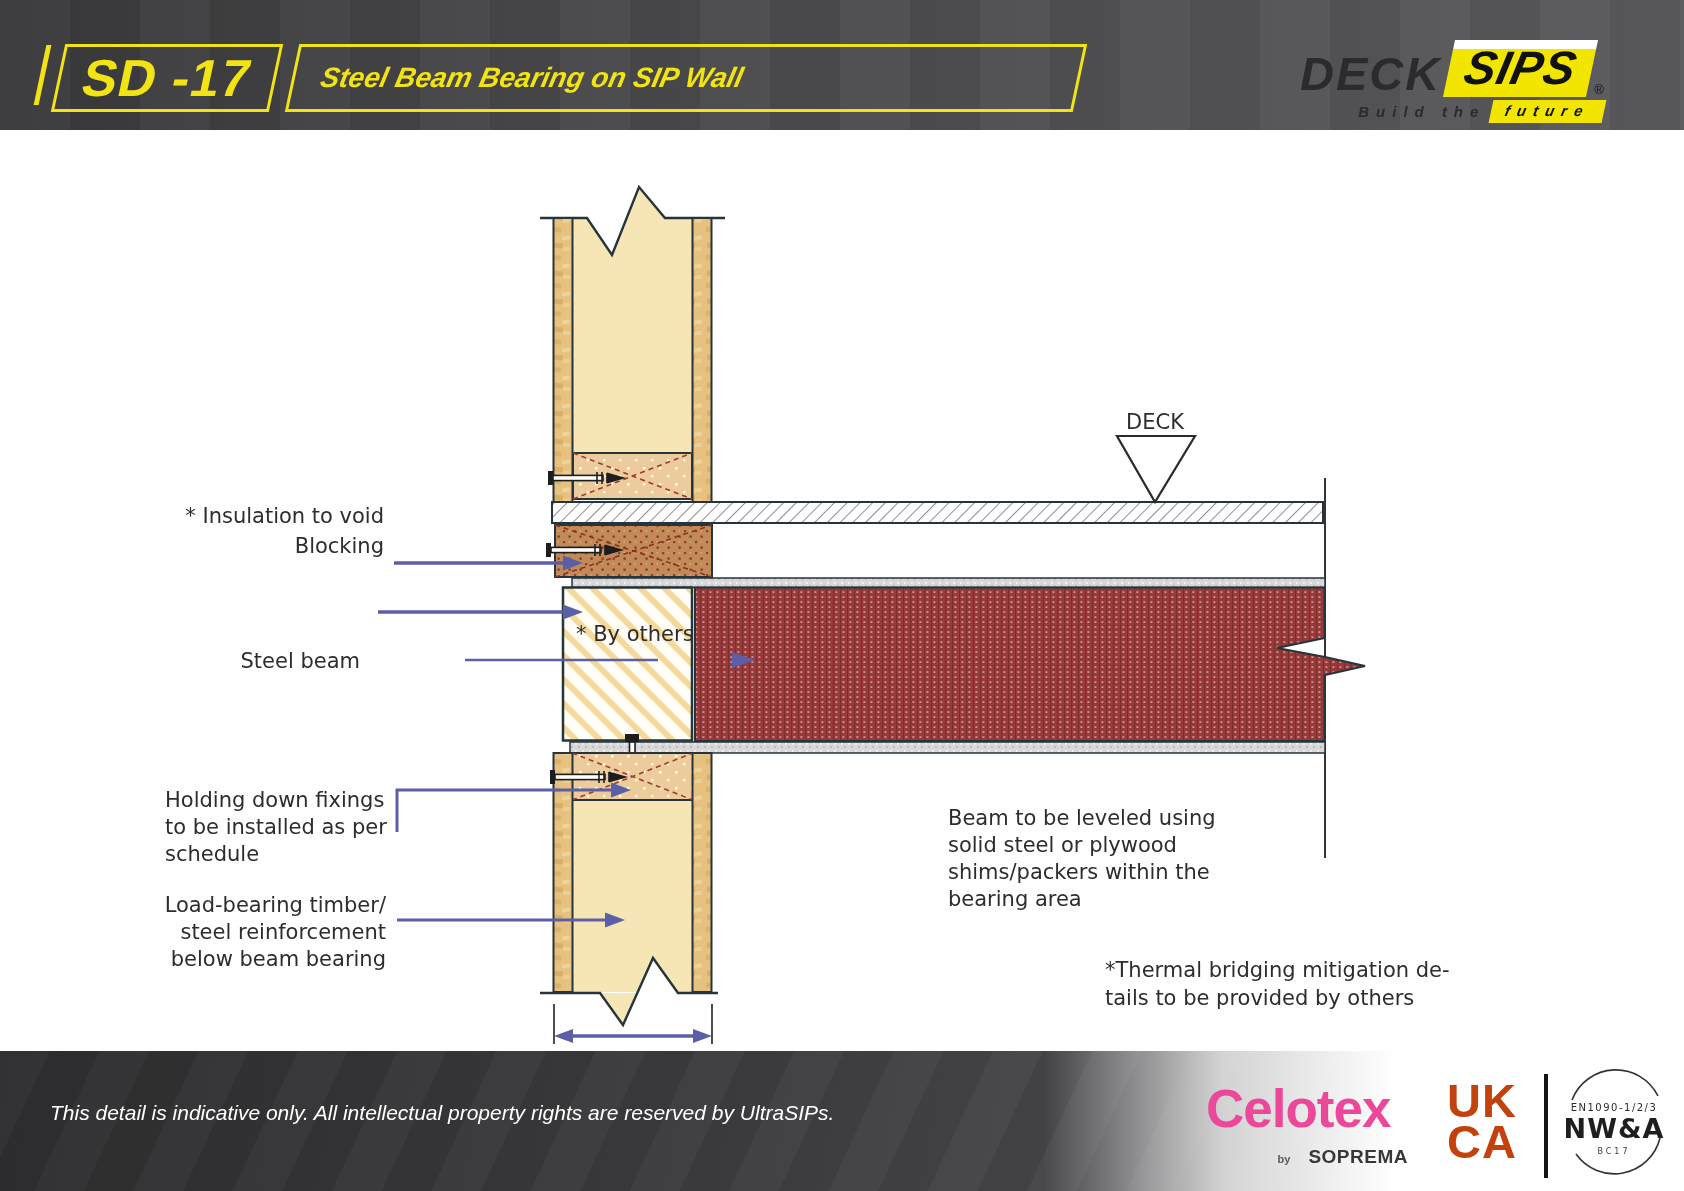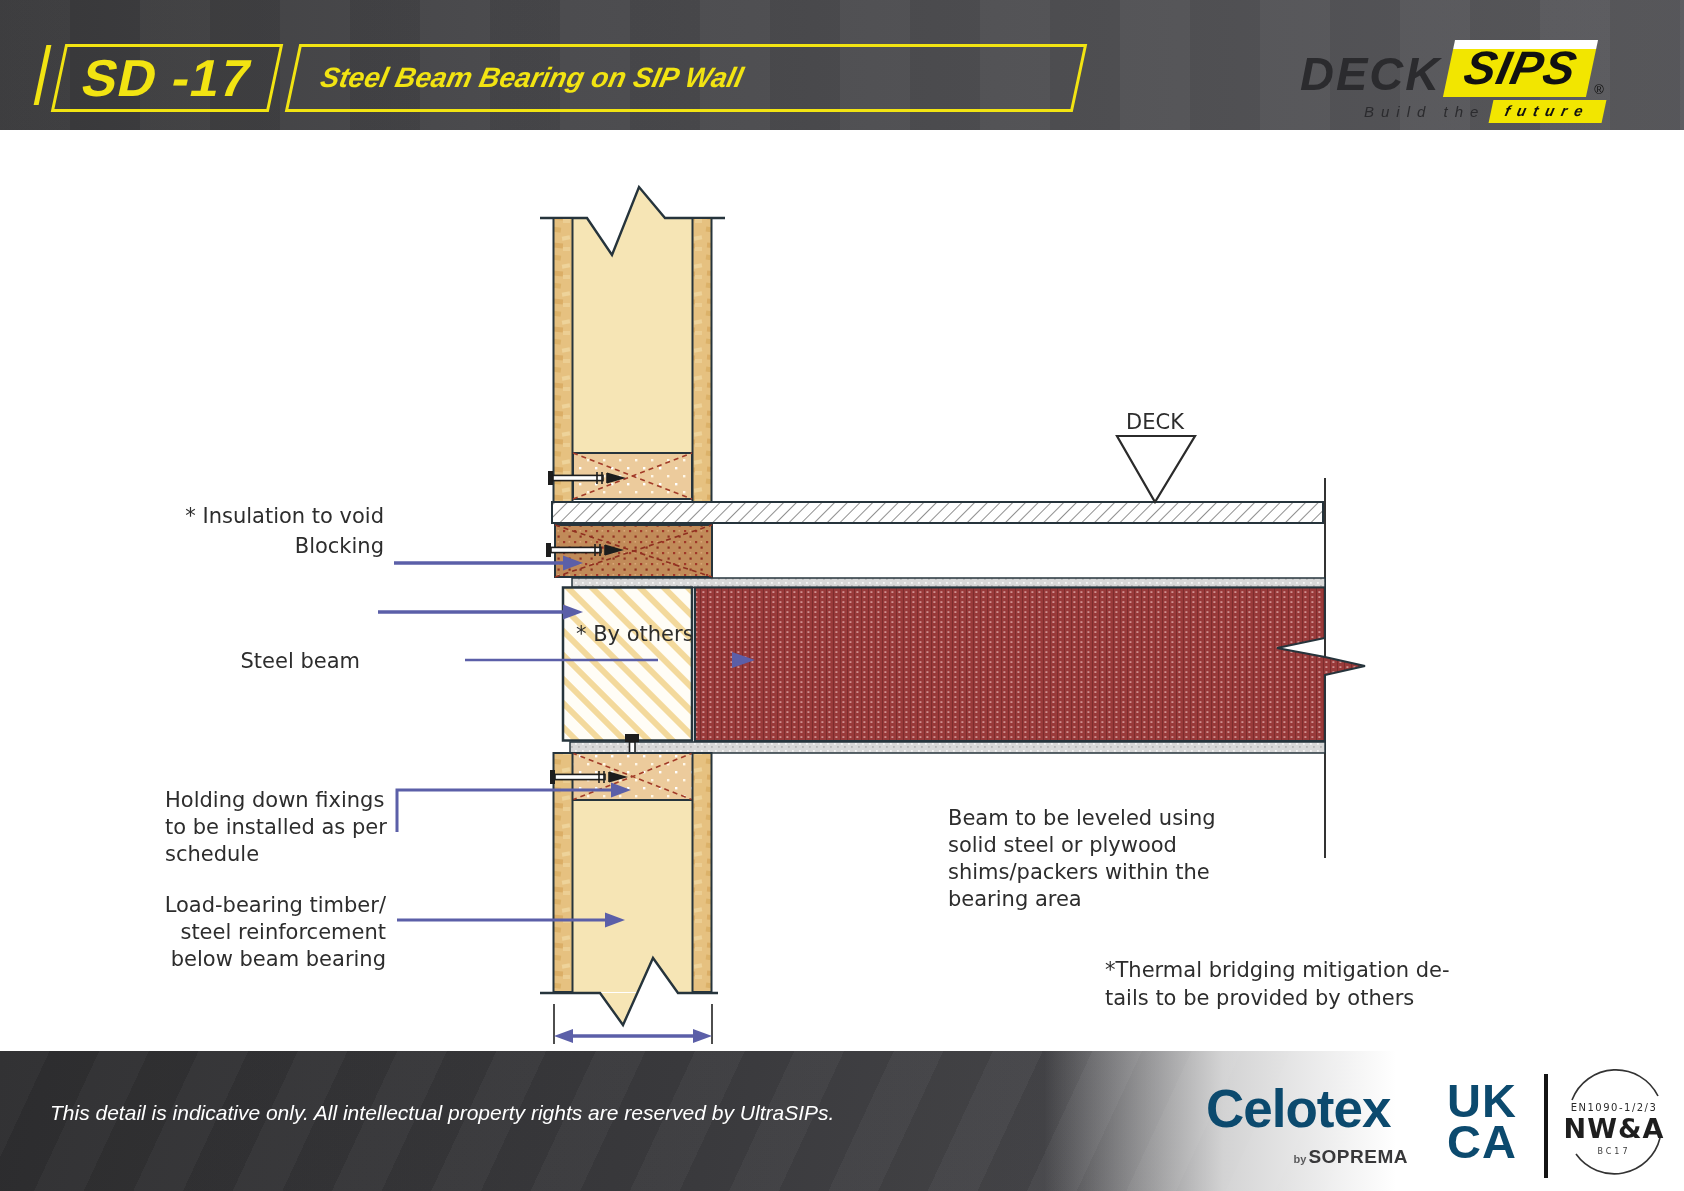--- a/index.html
+++ b/index.html
@@ -22,37 +22,37 @@
   
   .brand{position:absolute;left:1300px;top:40px;z-index:3;}
   .brand-row1{display:flex;align-items:flex-end;}
   .brand-ultra{color:#2b2b2e;font-weight:900;font-style:italic;font-size:47px;letter-spacing:2px;line-height:1;}
   .brand-sips{margin-left:8px;transform:skewX(-12deg);
     background:linear-gradient(180deg,#ffffff 0 9px,#f2e600 9px);
     padding:4px 16px 6px 16px;line-height:1;}
   .brand-sips span{display:inline-block;font-weight:900;font-style:italic;font-size:47px;color:#111;letter-spacing:1px;}
   .brand-reg{color:#111;font-size:13px;vertical-align:top;margin-left:2px;font-style:normal;}
   .brand-row2{display:flex;align-items:center;margin-top:3px;justify-content:flex-end;}
-  .brand-build{color:#2b2b2e;font-style:italic;font-weight:400;font-size:15px;letter-spacing:7px;margin-right:6px;white-space:nowrap;}
+  .brand-build{color:#2b2b2e;font-style:italic;font-weight:700;font-size:15px;letter-spacing:7px;margin-right:6px;white-space:nowrap;}
   .brand-future{transform:skewX(-12deg);background:#f2e600;padding:2px 14px 3px 14px;}
   .brand-future span{display:inline-block;color:#111;font-style:italic;font-weight:800;font-size:15px;letter-spacing:7px;white-space:nowrap;}
 
   
   .footer{position:absolute;left:0;top:1051px;width:1684px;height:144px;
     background:linear-gradient(100deg,#2e2e30 0%,#3c3c3f 40%,#4c4c50 75%,#57575b 100%);}
   .footer::before{content:"";position:absolute;inset:0;
     background:repeating-linear-gradient(115deg,rgba(255,255,255,0.02) 0 45px,rgba(0,0,0,0.05) 45px 90px);}
   .footer-white{position:absolute;right:0;top:0;width:640px;height:140px;
     background:linear-gradient(90deg,rgba(255,255,255,0) 0%,rgba(235,235,235,0.85) 28%,#ffffff 55%);}
   .disclaimer{position:absolute;left:50px;top:50px;color:#fff;font-style:italic;font-weight:500;font-size:21px;white-space:nowrap;z-index:2;}
-  .celotex{position:absolute;left:1206px;top:1082px;color:#0c4a6e;font-weight:800;font-size:53px;letter-spacing:-1px;line-height:1;z-index:4;}
+  .celotex{position:absolute;left:1206px;top:1082px;color:#ec4899;font-weight:800;font-size:53px;letter-spacing:-1px;line-height:1;z-index:4;}
   .soprema{position:absolute;left:1248px;top:1146px;width:160px;text-align:right;z-index:4;white-space:nowrap;}
-  .soprema .by{font-size:11px;color:#5a5a5c;font-weight:600;margin-right:2px;}
+  .soprema .by{font-size:11px;color:#5a5a5c;font-weight:600;margin-right:18px;}
   .soprema .sop{font-size:19px;color:#38383a;font-weight:800;letter-spacing:0.5px;margin-top:6px;}
-  .ukca{position:absolute;left:1447px;top:1080px;color:#0c4a6e;font-weight:900;font-size:47px;line-height:0.88;letter-spacing:1px;z-index:4;}
+  .ukca{position:absolute;left:1447px;top:1080px;color:#c2410c;font-weight:900;font-size:47px;line-height:0.88;letter-spacing:1px;z-index:4;}
   .ukca div{line-height:0.88;}
   .ukca-divider{position:absolute;left:1544px;top:1074px;width:4px;height:104px;background:#141414;z-index:4;}
   .certmark{position:absolute;left:1556px;top:1066px;z-index:4;}
 
   
   .drawing{position:absolute;left:0;top:0;z-index:1;}
   .lbl{font-family:"DejaVu Sans", sans-serif;font-size:21px;fill:#2d2d2d;}
   .lbl-end{text-anchor:end;}
   .lbl-mid{text-anchor:middle;}
   .outline{stroke:#26343c;fill:none;}

